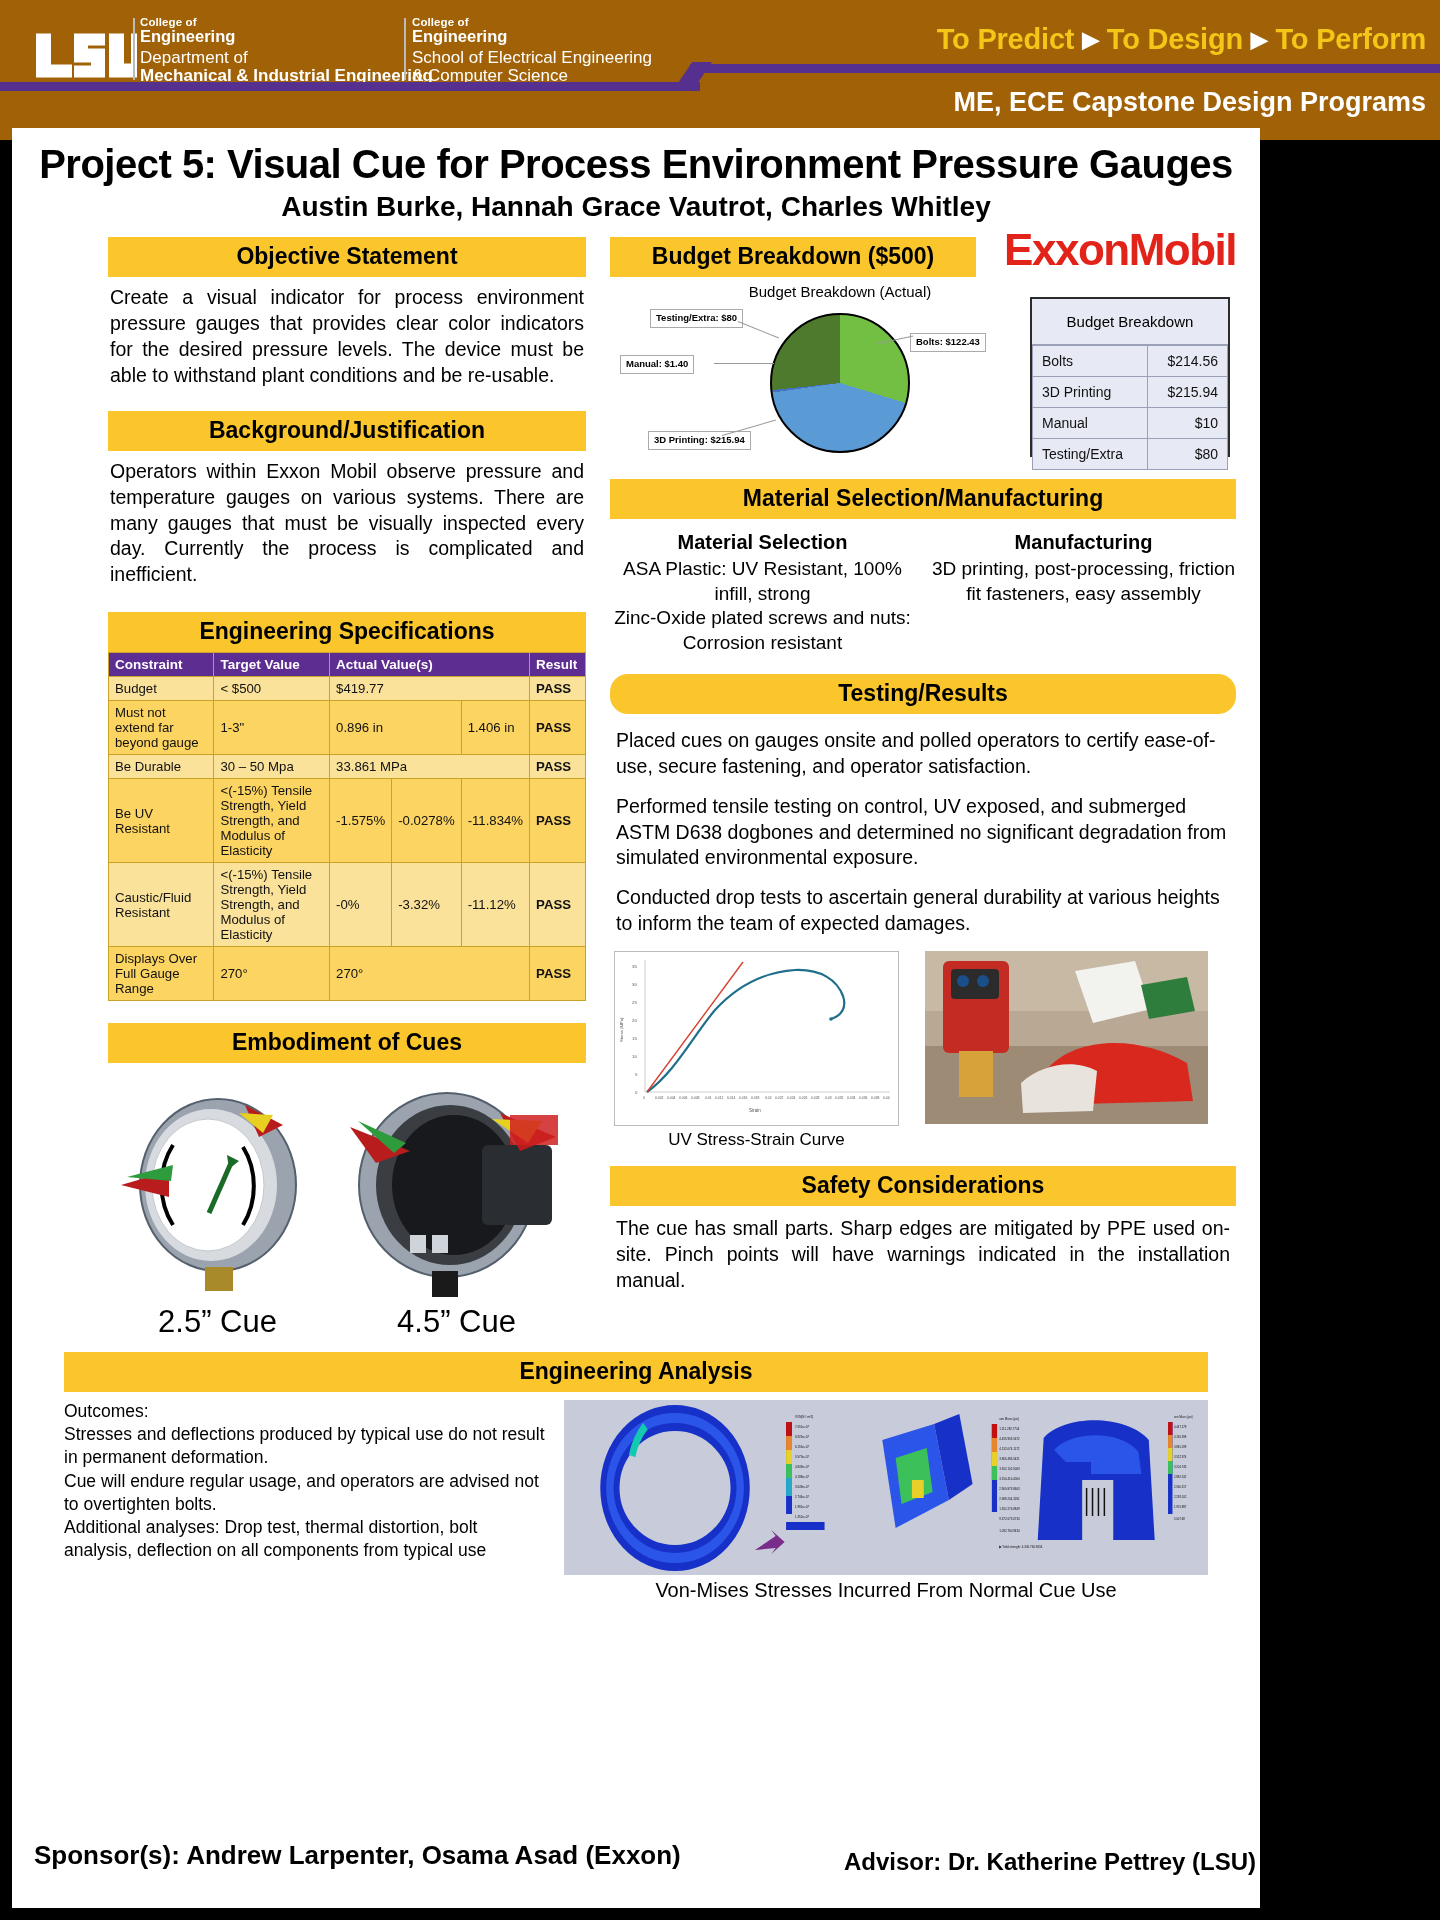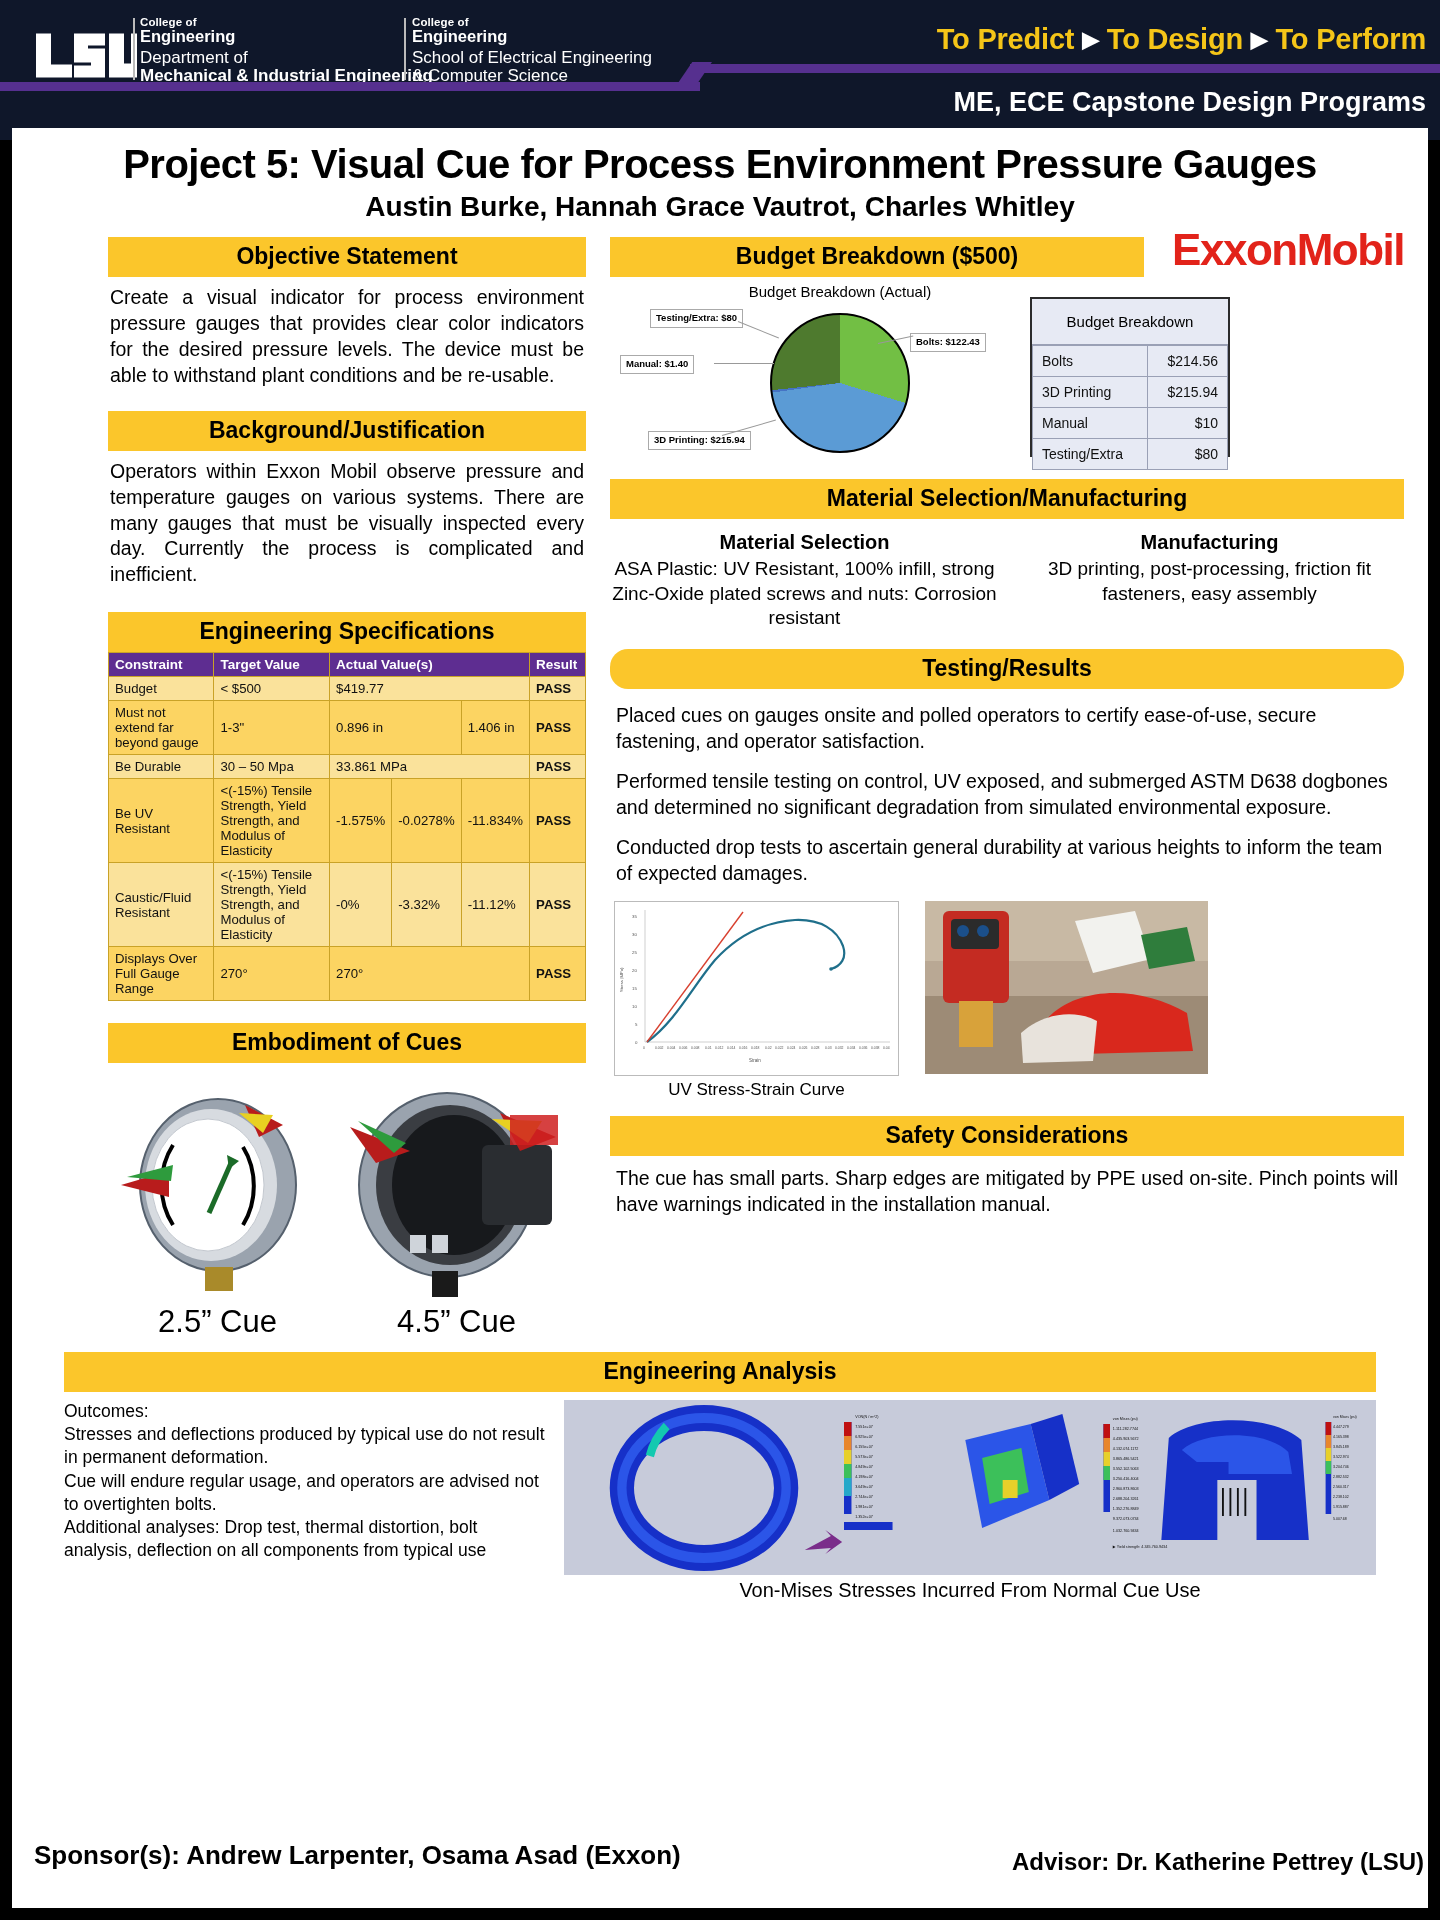--- a/index.html
+++ b/index.html
@@ -7,21 +7,21 @@
     width: 1440px; height: 1920px;
     font-family: "Liberation Sans", sans-serif;
     background: #000;
     overflow: hidden;
     position: relative;
   }
   
   .topbar {
     position: relative;
     height: 140px;
-    background: #0f172a;
+    background: #a16207;
     overflow: hidden;
   }
   .lsu-logo {
     position: absolute; left: 34px; top: 26px;
     width: 105px; height: 60px;
     display: flex; align-items: center; justify-content: center;
   }
   .lsu-logo svg { width: 105px; height: 58px; }
   .dept-block {
     position: absolute; top: 16px;
@@ -59,21 +59,21 @@
     clip-path: polygon(0% 70%, 42% 0%, 100% 0%, 58% 70%);
   }
   .capstone {
     position: absolute; right: 14px; top: 87px;
     color:#fff; font-size: 27px; font-weight: 700;
     white-space: nowrap;
   }
   
   .poster {
     position: absolute; left: 12px; top: 128px;
-    width: 1416px; height: 1780px;
+    width: 1248px; height: 1780px;
     background: #fff;
   }
   .poster-title {
     font-size: 40px; font-weight: 700; text-align: center;
     letter-spacing: -0.5px;
     padding-top: 14px;
     white-space: nowrap;
   }
   .poster-authors {
     font-size: 28px; font-weight: 700; text-align: center; margin-top: 4px;

